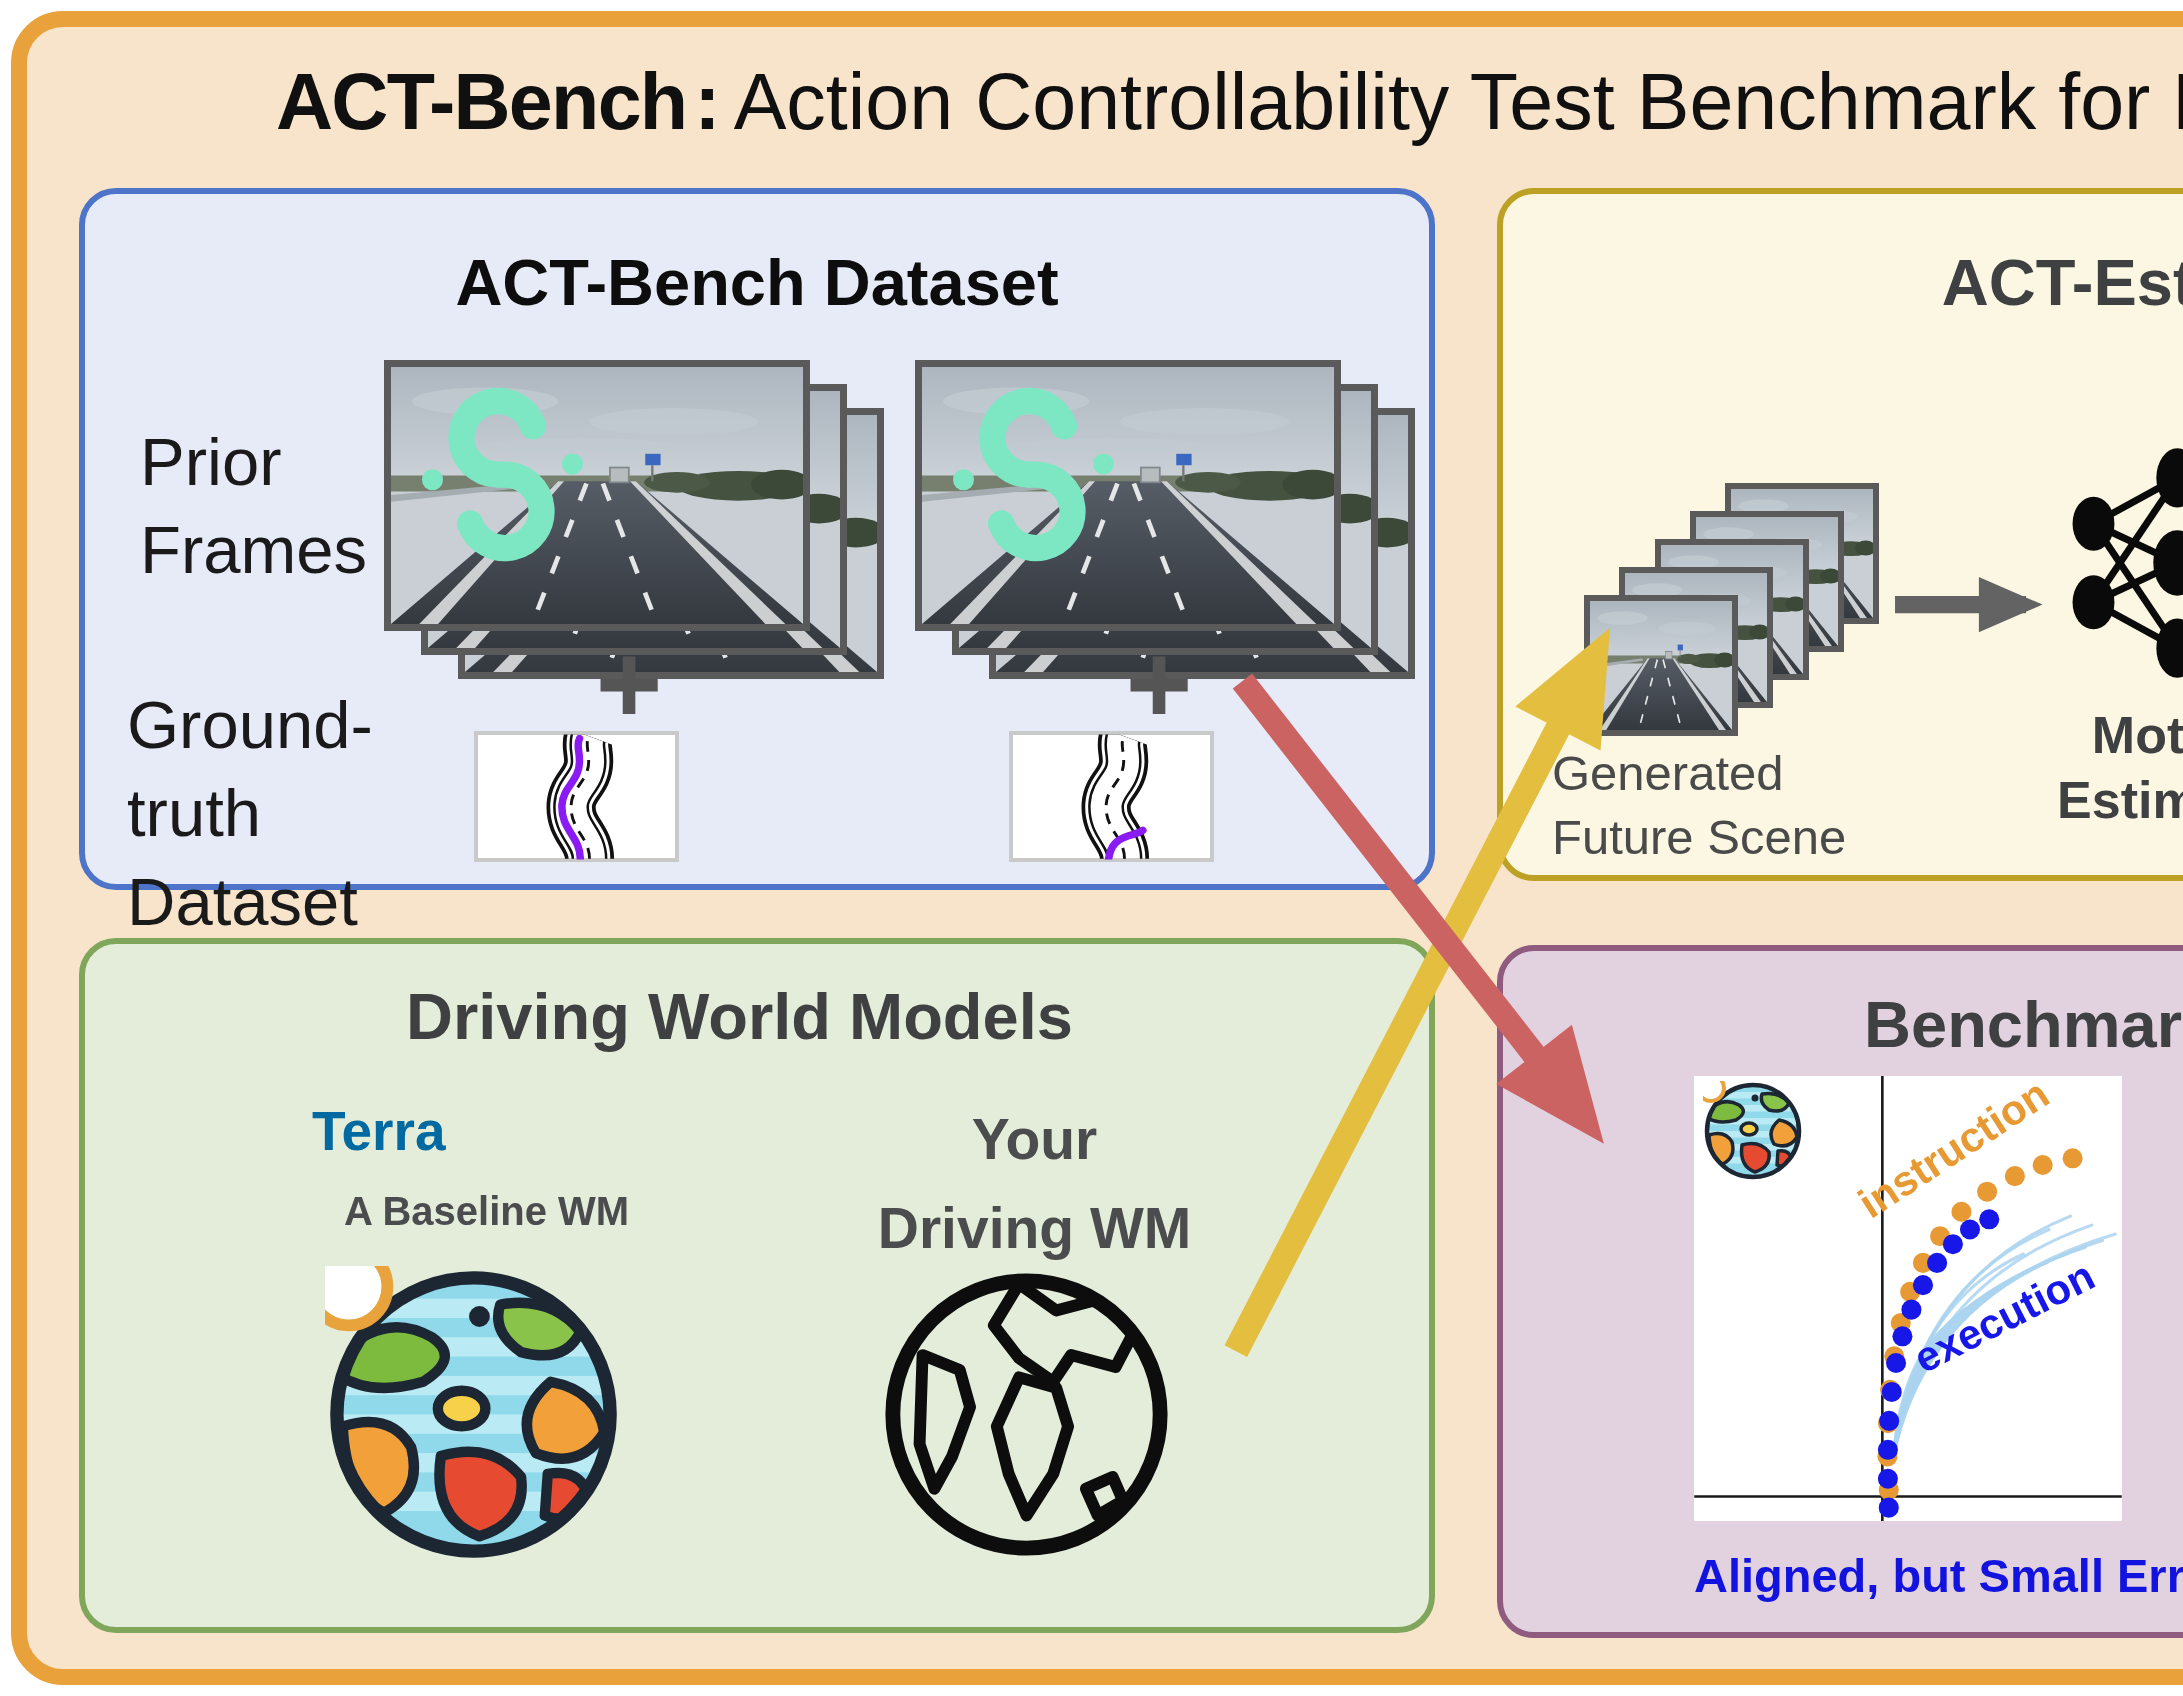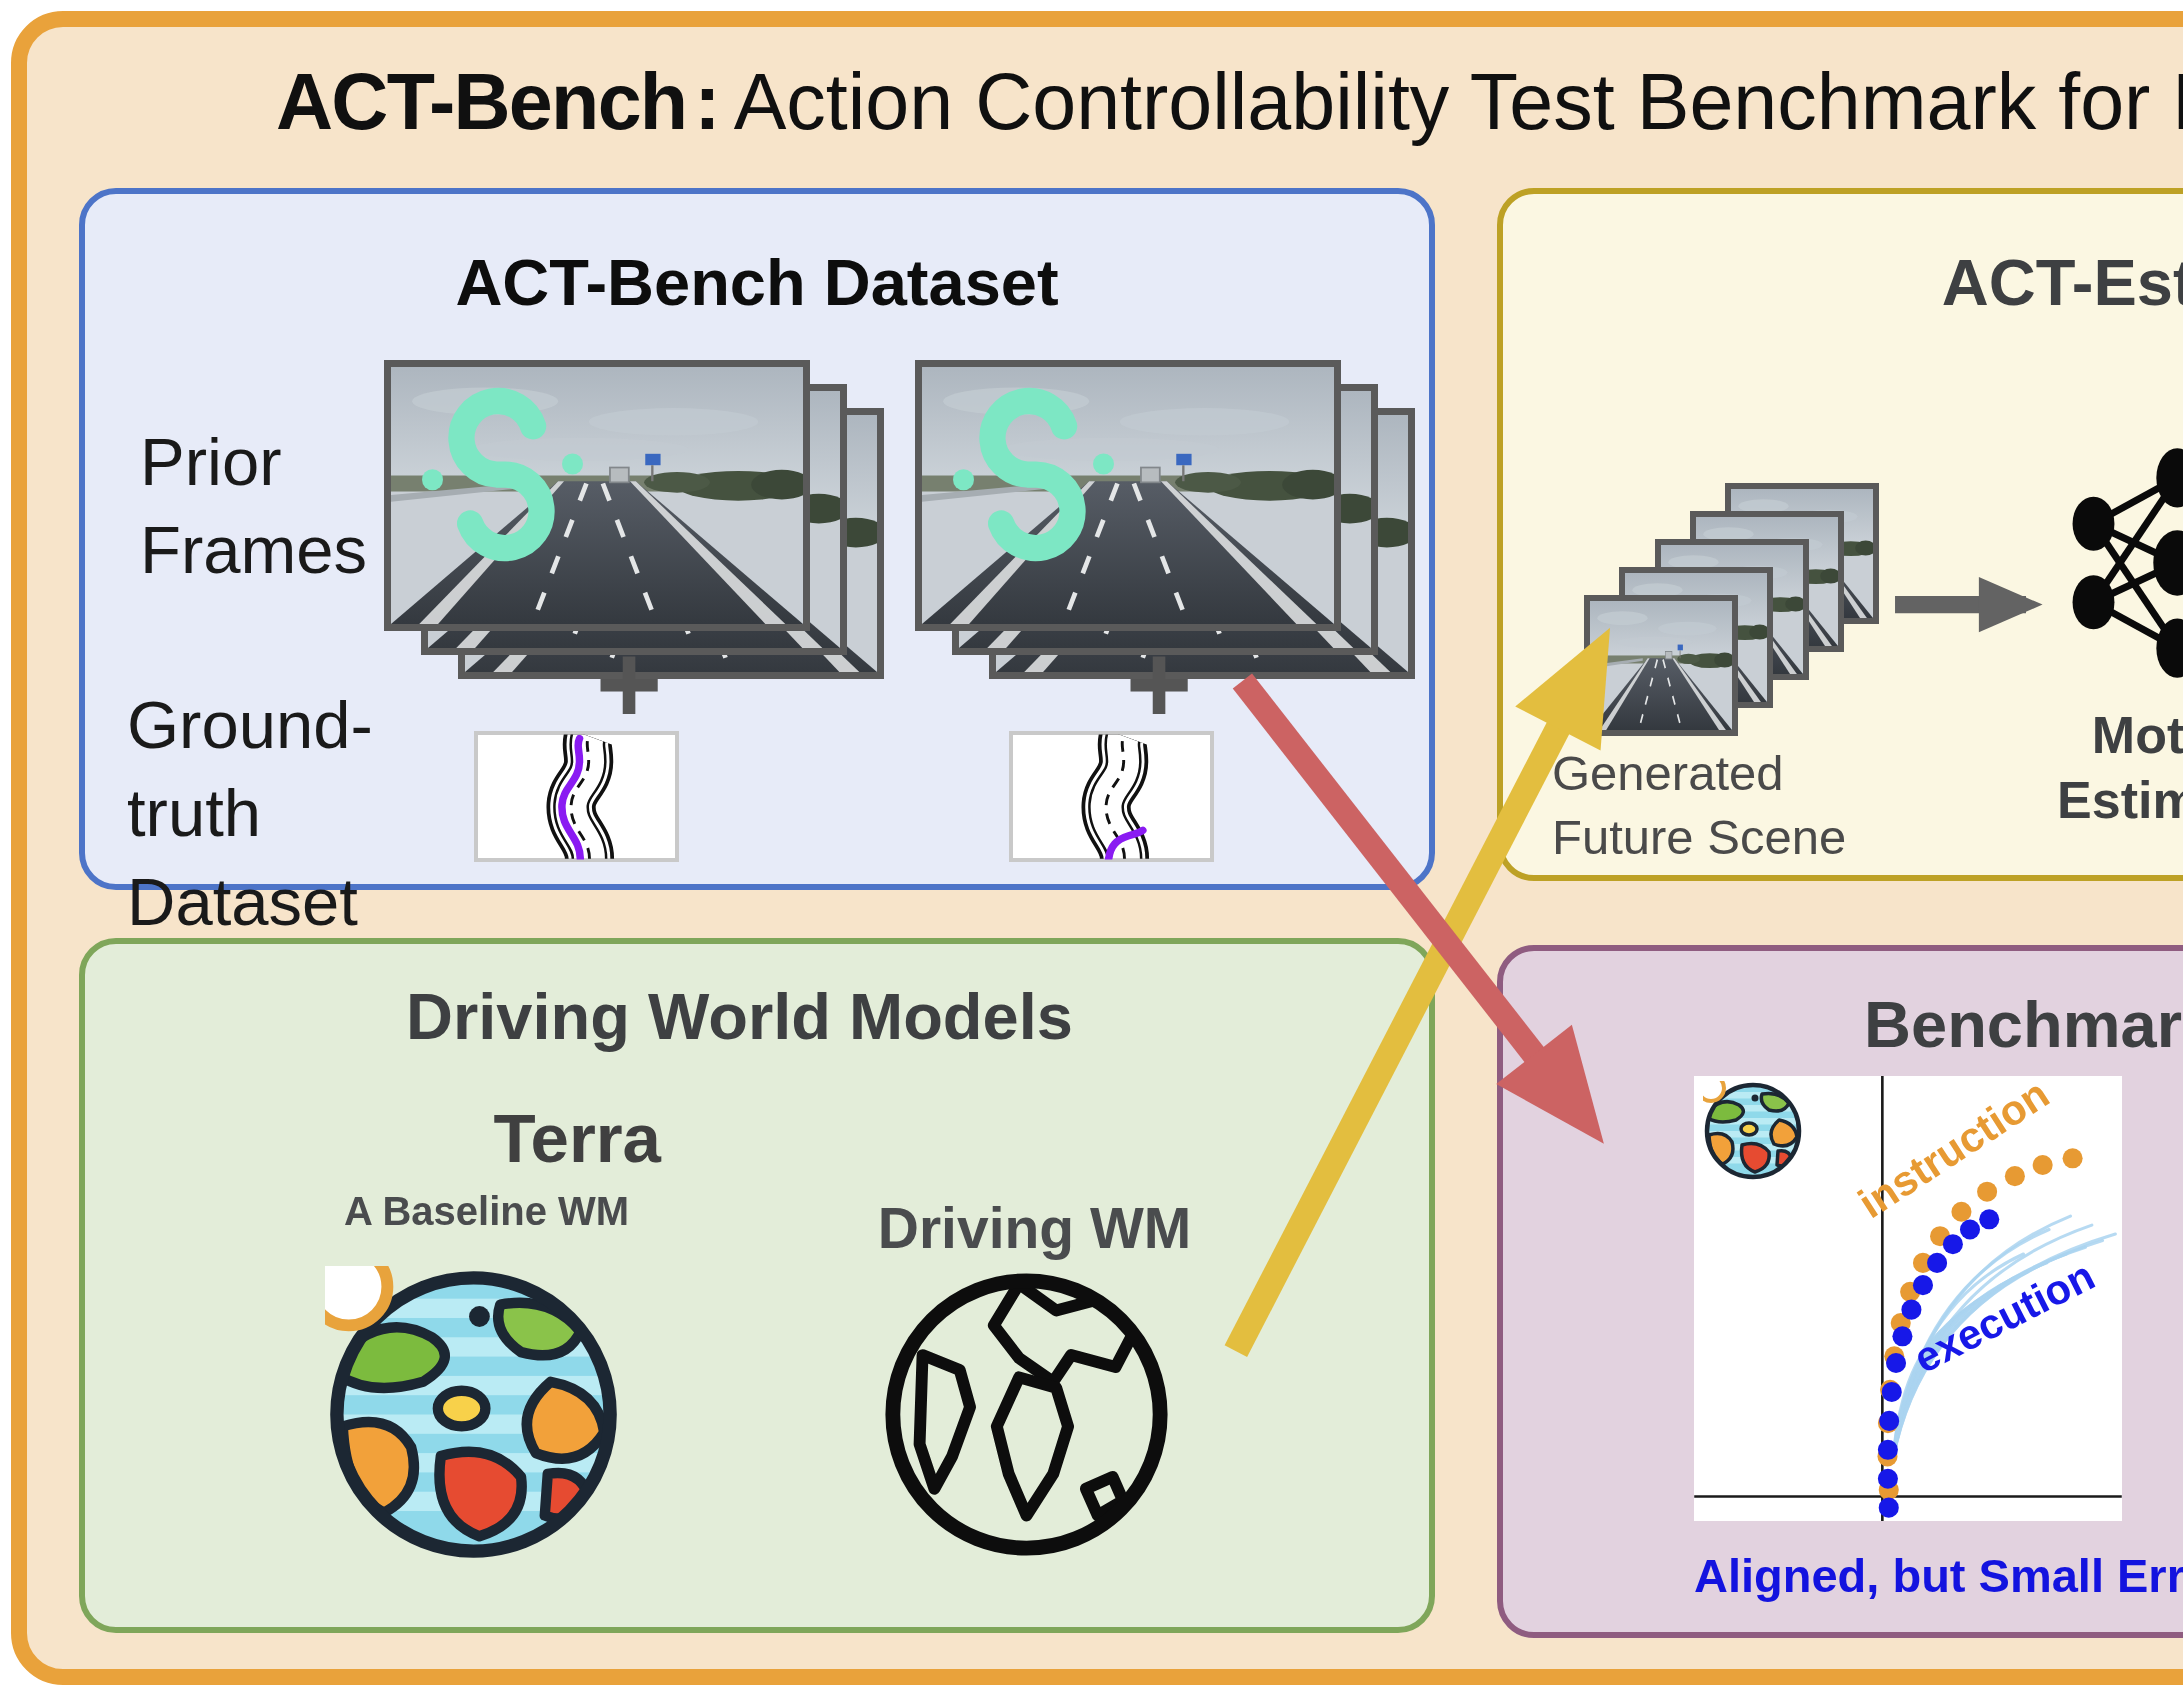--- a/index.html
+++ b/index.html
@@ -26,21 +26,21 @@
   .frame svg{width:100%;height:100%;display:block;}
   .gframe{position:absolute;box-sizing:border-box;border:6.1px solid #5A5A5A;background:#C9CFD5;}
   .gframe svg{width:100%;height:100%;display:block;}
   .plus{font-size:114px;font-weight:700;color:#555;text-align:center;line-height:1;}
   .tcard{position:absolute;box-sizing:border-box;border:4.4px solid #C9C9C9;background:#fff;
          display:flex;align-items:center;justify-content:center;}
   .chart-card{position:absolute;background:#fff;}
   .chart-card > svg.plot{position:absolute;left:0;top:0;}
   .mini-globe{position:absolute;z-index:2;}
   .cap{font-size:47px;font-weight:800;text-align:center;white-space:nowrap;}
-  .model-name{font-size:69px;font-weight:800;color:#404040;text-align:right;white-space:nowrap;}
+  .model-name{font-size:55px;font-weight:800;color:#0369a1;text-align:left;white-space:nowrap;}
   .model-sub{font-size:40px;font-weight:800;color:#4A4C4E;text-align:center;white-space:nowrap;}
   .your{font-size:57px;font-weight:800;color:#4A4C4E;text-align:center;white-space:nowrap;}
 </style>
 </head>
 <body>
 
 <svg width="0" height="0" style="position:absolute">
   <defs>
     <linearGradient id="sky" x2="0" y2="1">
         <stop offset="0" stop-color="#ADB6BF"></stop>
@@ -278,20 +278,21 @@
 
   <svg class="abs" style="left:2052px;top:443px;width:251px;height:240px;" viewBox="0 0 575 550">
       <use href="#nn-icon"></use>
     </svg>
   <div class="abs blbl" style="left:1996px;top:703px;width:362px;">Motion Estimator</div>
 
   <div class="abs panel p-green"></div>
   <div class="abs h1" style="left:79px;top:979px;width:1321px;">Driving World Models</div>
   <div class="abs model-name" style="left:312px;top:1099px;width:349px;">Terra</div>
   <div class="abs model-sub" style="left:312px;top:1189px;width:349px;">A Baseline WM</div>
+  <div class="abs your" style="left:860px;top:1106px;width:349px;">Your</div>
   <div class="abs your" style="left:860px;top:1195px;width:349px;">Driving WM</div>
   <svg class="abs" style="left:325px;top:1266px;width:297px;height:297px;" viewBox="0 0 200 200">
       <use href="#terra-globe"></use>
     </svg>
   <svg class="abs" style="left:878px;top:1266px;width:297px;height:297px;" viewBox="0 0 200 200">
       <use href="#outline-globe"></use>
     </svg>
 
   <div class="abs panel p-pink"></div>
   <div class="abs h1" style="left:1497px;top:987px;width:1341px;">Benchmark Results</div>

